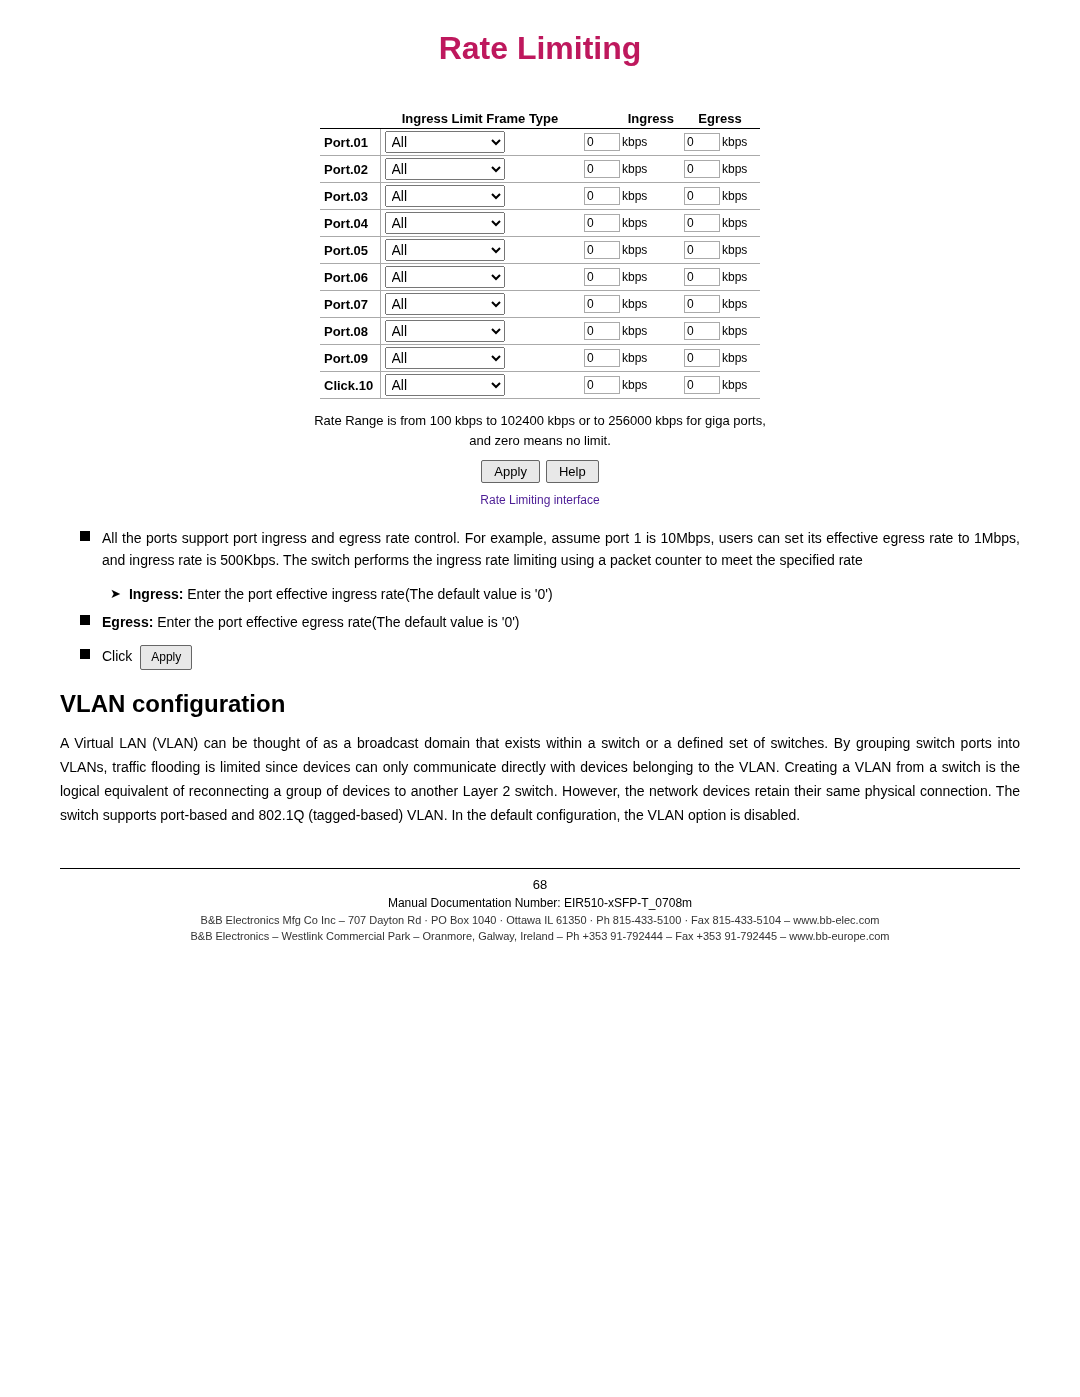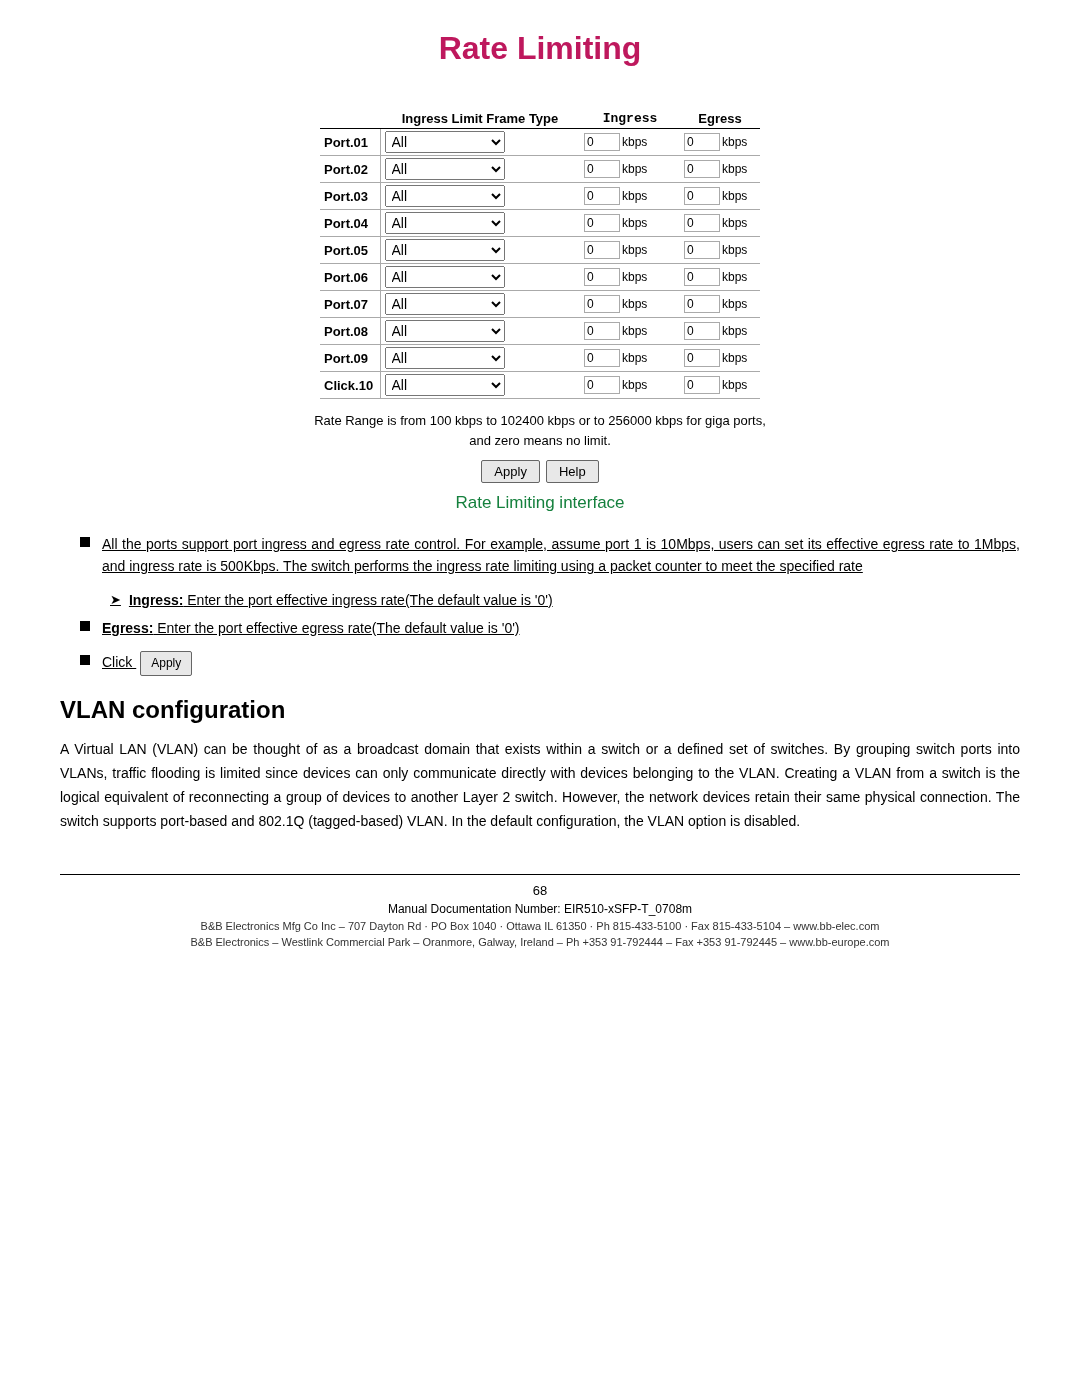--- a/index.html
+++ b/index.html
@@ -80,28 +80,27 @@
     .btn {
       font-size: 13px;
       padding: 3px 12px;
       border: 1px solid #666;
       background: #e8e8e8;
       cursor: pointer;
       border-radius: 2px;
     }
     .caption-text {
       text-align: center;
-      font-size: 17px;
+      font-size: 12px;
       margin: 8px 0 20px 0;
-      color: #15803d;
+      color: #4c1d95;
     }
     .bullet-section {
       margin: 4px 0 20px 0;
       padding-left: 20px;
-      text-decoration: underline;
     }
     .bullet-item {
       display: flex;
       align-items: flex-start;
       margin-bottom: 12px;
     }
     .bullet-square {
       width: 10px;
       height: 10px;
       background: #000;
@@ -177,21 +176,21 @@
 <body>
 
 <h1 class="page-title">Rate Limiting</h1>
 
 <div class="rate-table-container">
   <table class="rate-table">
     <thead>
       <tr class="header-row">
         <th style="width:60px;"></th>
         <th class="th-ingress-limit">Ingress Limit Frame Type</th>
-        <th style="text-align:center; min-width:100px;font-family:Liberation Mono, monospace;">Ingress</th>
+        <th style="text-align:right; min-width:100px;">Ingress</th>
         <th style="text-align:center; min-width:80px;">Egress</th>
       </tr>
     </thead>
     <tbody id="ports-tbody">
     <tr>
           <td class="port-label">Port.01</td>
           <td><select><option value="All">All</option><option value="Broadcast Only">Broadcast Only</option><option value="Broadcast and Multicast">Broadcast and Multicast</option><option value="Broadcast and Unknown Unicast">Broadcast and Unknown Unicast</option></select></td>
           <td><input type="text" value="0" style=""><span class="unit">kbps</span></td>
           <td><input type="text" value="0" style=""><span class="unit">kbps</span></td>
         </tr>

